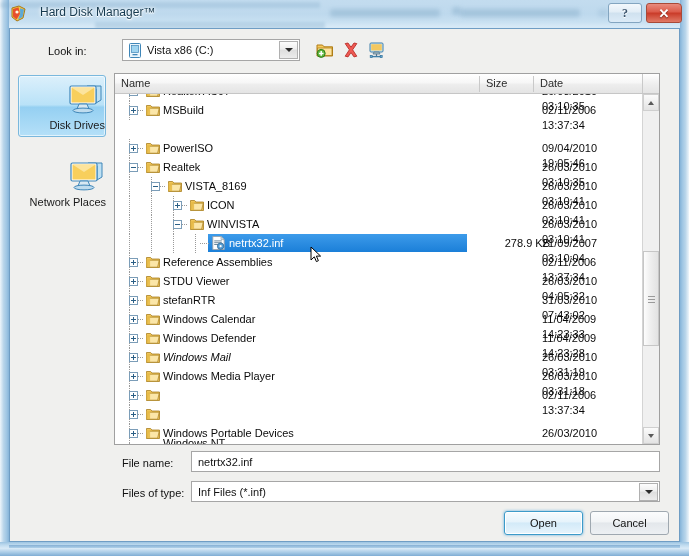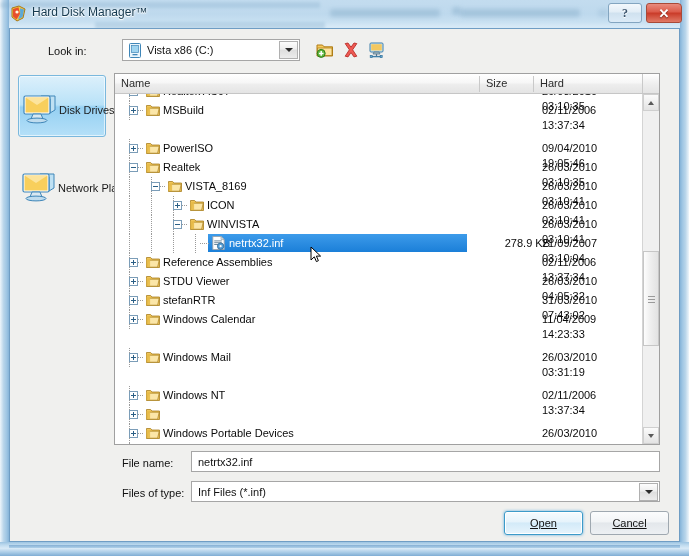--- a/index.html
+++ b/index.html
@@ -26,21 +26,21 @@
     background:linear-gradient(to left,#eef5fb,#b9d5ea 40%,#9ec5e3 75%,#86b3d8);}
   .frame-bottom{position:absolute;left:0;bottom:0;width:689px;height:14px;
     background:linear-gradient(to bottom,#9cc3e1 0%,#bcd9ee 20%,#d9eaf7 45%,#a8cbe6 75%,#7fadd4 100%);}
   .frame-bottom-inner{position:absolute;left:9px;bottom:8px;width:671px;height:3px;
     background:linear-gradient(to bottom,#79a7cf,#a9cde7);opacity:.85;}
 
   
   .titlebar{position:absolute;left:0;top:0;width:689px;height:27px;}
   .title-icon{position:absolute;left:10px;top:5px;width:17px;height:17px;}
   .title-text{
-    position:absolute;left:32px;top:5px;
+    position:absolute;left:40px;top:5px;
     font-size:12px;color:#15394f;font-weight:normal;
     text-shadow:0 0 3px #ffffff,0 0 5px #ffffff,0 1px 0 #ffffff;
     white-space:nowrap;
   }
   
   .ghost{position:absolute;border-radius:3px;filter:blur(2.2px);opacity:.55;}
   .ghost-b{background:#8fb4cf;}
   .ghost-line{position:absolute;filter:blur(1.6px);opacity:.45;background:#7fa9c8;}
 
   .winbtn{position:absolute;top:3px;height:20px;border:1px solid #7c9fbb;
@@ -84,21 +84,21 @@
     content:"";position:absolute;left:50%;top:50%;margin-left:-4px;margin-top:-2px;
     border-left:4px solid transparent;border-right:4px solid transparent;
     border-top:4px solid #2b2b2b;
   }
   .tb-icon{position:absolute;top:41px;width:18px;height:18px;}
 
   
   .places{position:absolute;left:12px;top:75px;width:100px;height:120px;}
   .place{
     position:absolute;left:6px;width:88px;height:62px;
-    display:flex;flex-direction:row;align-items:center;justify-content:flex-start;
+    display:flex;flex-direction:column;align-items:flex-end;justify-content:flex-start;
     box-sizing:border-box;padding-top:5px;
   }
   .place-sel{
     background:linear-gradient(to bottom,#dcf0fb 0%,#b9e2f8 48%,#95d0f2 52%,#b5e0f8 100%);
     border:1px solid #7ab8dd;border-radius:3px;
     box-shadow:inset 0 0 0 1px rgba(255,255,255,.6);
   }
   .place-label{font-size:11px;color:#1a1a1a;margin-top:2px;white-space:nowrap;}
 
   
@@ -159,21 +159,20 @@
   
   .fld-label{position:absolute;font-size:11px;color:#111;}
   .fld-box{position:absolute;background:#ffffff;border:1px solid #a6a6a6;box-sizing:border-box;}
   .fld-text{position:absolute;top:4px;left:6px;font-size:11px;color:#111;}
 
   .dlgbtn{
     position:absolute;height:24px;box-sizing:border-box;border-radius:3px;
     font-size:11px;color:#111;display:flex;align-items:center;justify-content:center;
     background:linear-gradient(to bottom,#fbfcfd 0%,#f2f4f6 45%,#e3e7eb 50%,#edf0f3 100%);
     border:1px solid #9fa8b0;
-    text-decoration:underline;
   }
   .dlgbtn.default{
     border:1px solid #3c9ac9;
     box-shadow:0 0 0 1px #ffffff inset, 0 0 3px rgba(70,160,215,.85);
     background:linear-gradient(to bottom,#f5fbfe 0%,#e6f3fb 45%,#d3eaf8 50%,#e7f4fc 100%);
   }
 
   .cursor{position:absolute;width:12px;height:18px;}
 </style>
 </head>
@@ -283,21 +282,21 @@
       <span class="place-label">Network Places</span>
     </div>
   </div>
 
   <div class="listframe">
     <div class="colhdr">
       <div class="colhdr-cell" style="left:0;width:364px;">Name</div>
       <div class="colhdr-sep" style="left:364px;"></div>
       <div class="colhdr-cell" style="left:365px;width:53px;">Size</div>
       <div class="colhdr-sep" style="left:418px;"></div>
-      <div class="colhdr-cell" style="left:419px;width:108px;">Hard</div>
+      <div class="colhdr-cell" style="left:419px;width:108px;">Date</div>
       <div class="colhdr-corner"></div>
     </div>
 
     <div class="listbody" id="listbody">
         <div class="row" style="top: -12px;">
           <div class="vline" style="left:14px;"></div>
           <div class="expander plus" style="left:14px;"></div>
           <span class="folder-ico" style="left:31px;"><svg viewBox="0 0 14 12" width="14" height="12">
               <path d="M0.5 1.5 L4.6 1.5 L5.9 3 L13.5 3 L13.5 11.5 L0.5 11.5 Z" fill="#f0c659" stroke="#a87f21" stroke-width=".8"></path>
               <path d="M2.4 4.2 L13.2 4.2 L11.6 11.2 L0.9 11.2 Z" fill="#fbe6a8" stroke="#a87f21" stroke-width=".7"></path>
@@ -455,43 +454,69 @@
           <div class="expander plus" style="left:14px;"></div>
           <span class="folder-ico" style="left:31px;"><svg viewBox="0 0 14 12" width="14" height="12">
               <path d="M0.5 1.5 L4.6 1.5 L5.9 3 L13.5 3 L13.5 11.5 L0.5 11.5 Z" fill="#f0c659" stroke="#a87f21" stroke-width=".8"></path>
               <path d="M2.4 4.2 L13.2 4.2 L11.6 11.2 L0.9 11.2 Z" fill="#fbe6a8" stroke="#a87f21" stroke-width=".7"></path>
               <path d="M0.5 3 L4.1 3 L4.1 11 L0.5 11 Z" fill="#e8bb48" opacity=".9"></path>
             </svg></span>
           <span class="row-name" style="left:48px;">Windows Calendar</span>
           <span class="row-size"></span>
           <span class="row-date">11/04/2009 14:23:33</span>
         </div>
+        <div class="row" style="top: 235px;">
+          <div class="vline" style="left:14px;"></div>
+          <div class="hline" style="left:19px;width:9px;"></div>
+          <div class="expander plus" style="left:14px;"></div>
+          <span class="folder-ico" style="left:31px;"><svg viewBox="0 0 14 12" width="14" height="12">
+              <path d="M0.5 1.5 L4.6 1.5 L5.9 3 L13.5 3 L13.5 11.5 L0.5 11.5 Z" fill="#f0c659" stroke="#a87f21" stroke-width=".8"></path>
+              <path d="M2.4 4.2 L13.2 4.2 L11.6 11.2 L0.9 11.2 Z" fill="#fbe6a8" stroke="#a87f21" stroke-width=".7"></path>
+              <path d="M0.5 3 L4.1 3 L4.1 11 L0.5 11 Z" fill="#e8bb48" opacity=".9"></path>
+            </svg></span>
+          <span class="row-name" style="left:48px;">Windows Defender</span>
+          <span class="row-size"></span>
+          <span class="row-date">11/04/2009 14:23:28</span>
+        </div>
         <div class="row" style="top: 254px;">
           <div class="vline" style="left:14px;"></div>
           <div class="hline" style="left:19px;width:9px;"></div>
           <div class="expander plus" style="left:14px;"></div>
           <span class="folder-ico" style="left:31px;"><svg viewBox="0 0 14 12" width="14" height="12">
               <path d="M0.5 1.5 L4.6 1.5 L5.9 3 L13.5 3 L13.5 11.5 L0.5 11.5 Z" fill="#f0c659" stroke="#a87f21" stroke-width=".8"></path>
               <path d="M2.4 4.2 L13.2 4.2 L11.6 11.2 L0.9 11.2 Z" fill="#fbe6a8" stroke="#a87f21" stroke-width=".7"></path>
               <path d="M0.5 3 L4.1 3 L4.1 11 L0.5 11 Z" fill="#e8bb48" opacity=".9"></path>
             </svg></span>
-          <span class="row-name" style="left:48px;">Windows Mail</span>
+          <span class="row-name" style="left:48px;font-style:italic;">Windows Mail</span>
           <span class="row-size"></span>
           <span class="row-date">26/03/2010 03:31:19</span>
         </div>
+        <div class="row" style="top: 273px;">
+          <div class="vline" style="left:14px;"></div>
+          <div class="hline" style="left:19px;width:9px;"></div>
+          <div class="expander plus" style="left:14px;"></div>
+          <span class="folder-ico" style="left:31px;"><svg viewBox="0 0 14 12" width="14" height="12">
+              <path d="M0.5 1.5 L4.6 1.5 L5.9 3 L13.5 3 L13.5 11.5 L0.5 11.5 Z" fill="#f0c659" stroke="#a87f21" stroke-width=".8"></path>
+              <path d="M2.4 4.2 L13.2 4.2 L11.6 11.2 L0.9 11.2 Z" fill="#fbe6a8" stroke="#a87f21" stroke-width=".7"></path>
+              <path d="M0.5 3 L4.1 3 L4.1 11 L0.5 11 Z" fill="#e8bb48" opacity=".9"></path>
+            </svg></span>
+          <span class="row-name" style="left:48px;">Windows Media Player</span>
+          <span class="row-size"></span>
+          <span class="row-date">26/03/2010 03:31:18</span>
+        </div>
         <div class="row" style="top: 292px;">
           <div class="vline" style="left:14px;"></div>
           <div class="hline" style="left:19px;width:9px;"></div>
           <div class="expander plus" style="left:14px;"></div>
           <span class="folder-ico" style="left:31px;"><svg viewBox="0 0 14 12" width="14" height="12">
               <path d="M0.5 1.5 L4.6 1.5 L5.9 3 L13.5 3 L13.5 11.5 L0.5 11.5 Z" fill="#f0c659" stroke="#a87f21" stroke-width=".8"></path>
               <path d="M2.4 4.2 L13.2 4.2 L11.6 11.2 L0.9 11.2 Z" fill="#fbe6a8" stroke="#a87f21" stroke-width=".7"></path>
               <path d="M0.5 3 L4.1 3 L4.1 11 L0.5 11 Z" fill="#e8bb48" opacity=".9"></path>
             </svg></span>
-          <span class="row-name" style="left:48px;">Windows NT</span>
+          <span class="row-name" style="left:48px;margin-top:48px;">Windows NT</span>
           <span class="row-size"></span>
           <span class="row-date">02/11/2006 13:37:34</span>
         </div>
         <div class="row" style="top: 311px;">
           <div class="vline" style="left:14px;"></div>
           <div class="hline" style="left:19px;width:9px;"></div>
           <div class="expander plus" style="left:14px;"></div>
           <span class="folder-ico" style="left:31px;"><svg viewBox="0 0 14 12" width="14" height="12">
               <path d="M0.5 1.5 L4.6 1.5 L5.9 3 L13.5 3 L13.5 11.5 L0.5 11.5 Z" fill="#f0c659" stroke="#a87f21" stroke-width=".8"></path>
               <path d="M2.4 4.2 L13.2 4.2 L11.6 11.2 L0.9 11.2 Z" fill="#fbe6a8" stroke="#a87f21" stroke-width=".7"></path>

